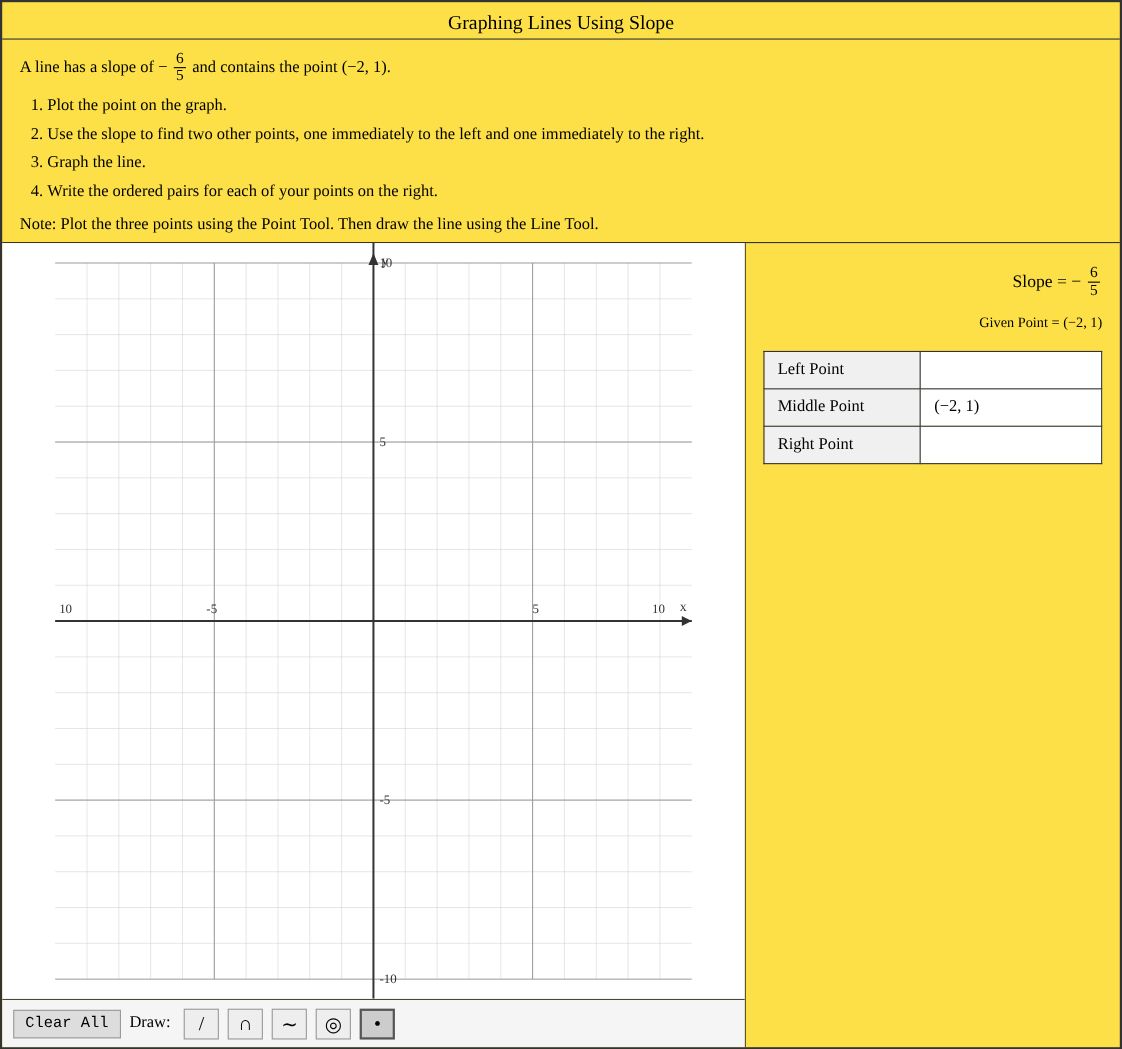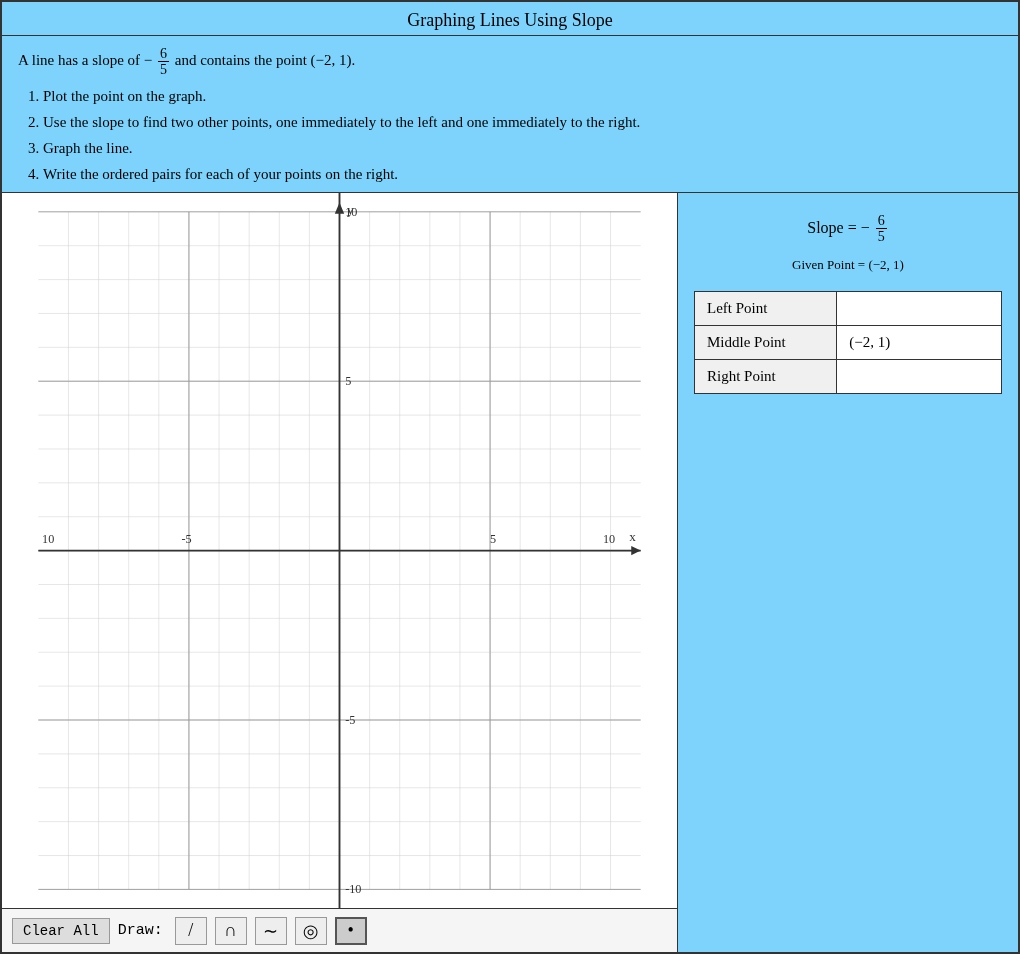--- a/index.html
+++ b/index.html
@@ -7,21 +7,21 @@
       background: #888;
       display: flex;
       justify-content: center;
       align-items: center;
       min-height: 100vh;
       font-family: serif;
     }
     .app-container {
       width: 1020px;
       height: 954px;
-      background: #7dd3fc;
+      background: #fde047;
       border: 2px solid #333;
       display: flex;
       flex-direction: column;
     }
     .title-bar {
       text-align: center;
       font-size: 18px;
       font-weight: normal;
       padding: 8px 0 4px 0;
       border-bottom: 1px solid #333;
@@ -94,21 +94,21 @@
     .toolbar-btn {
       background: #ddd;
       border: 1px solid #999;
       padding: 4px 10px;
       cursor: pointer;
       font-size: 14px;
       font-family: Liberation Mono, monospace;
     }
     .toolbar-label {
       font-size: 15px;
-      font-family: Liberation Mono, monospace;
+      font-family: Liberation Serif, serif;
       margin-right: 4px;
     }
     .tool-icon {
       display: inline-flex;
       align-items: center;
       justify-content: center;
       width: 32px;
       height: 28px;
       border: 1px solid #999;
       background: #eee;
@@ -117,21 +117,21 @@
     }
     .tool-icon.selected {
       background: #ccc;
       border: 2px solid #555;
     }
     .sidebar {
       width: 340px;
       padding: 20px 16px;
       display: flex;
       flex-direction: column;
-      align-items: center;
+      align-items: flex-end;
     }
     .slope-display {
       font-size: 16px;
       margin-bottom: 12px;
       text-align: center;
     }
     .given-point-display {
       font-size: 13px;
       margin-bottom: 10px;
       text-align: center;
@@ -174,20 +174,21 @@
         <span class="den">5</span>
       </span>
       <span> and contains the point (−2, 1).</span>
     </div>
     <ol class="steps">
       <li>Plot the point on the graph.</li>
       <li>Use the slope to find two other points, one immediately to the left and one immediately to the right.</li>
       <li>Graph the line.</li>
       <li>Write the ordered pairs for each of your points on the right.</li>
     </ol>
+    <div class="note">Note: Plot the three points using the Point Tool. Then draw the line using the Line Tool.</div>
   </div>
 
   <div class="main-content">
 
     <div class="graph-section">
       <div class="graph-canvas">
         <svg class="graph-svg" viewBox="0 0 640 760" preserveAspectRatio="xMidYMid meet">
 
           <g stroke="#ccc" stroke-width="0.5">
 

